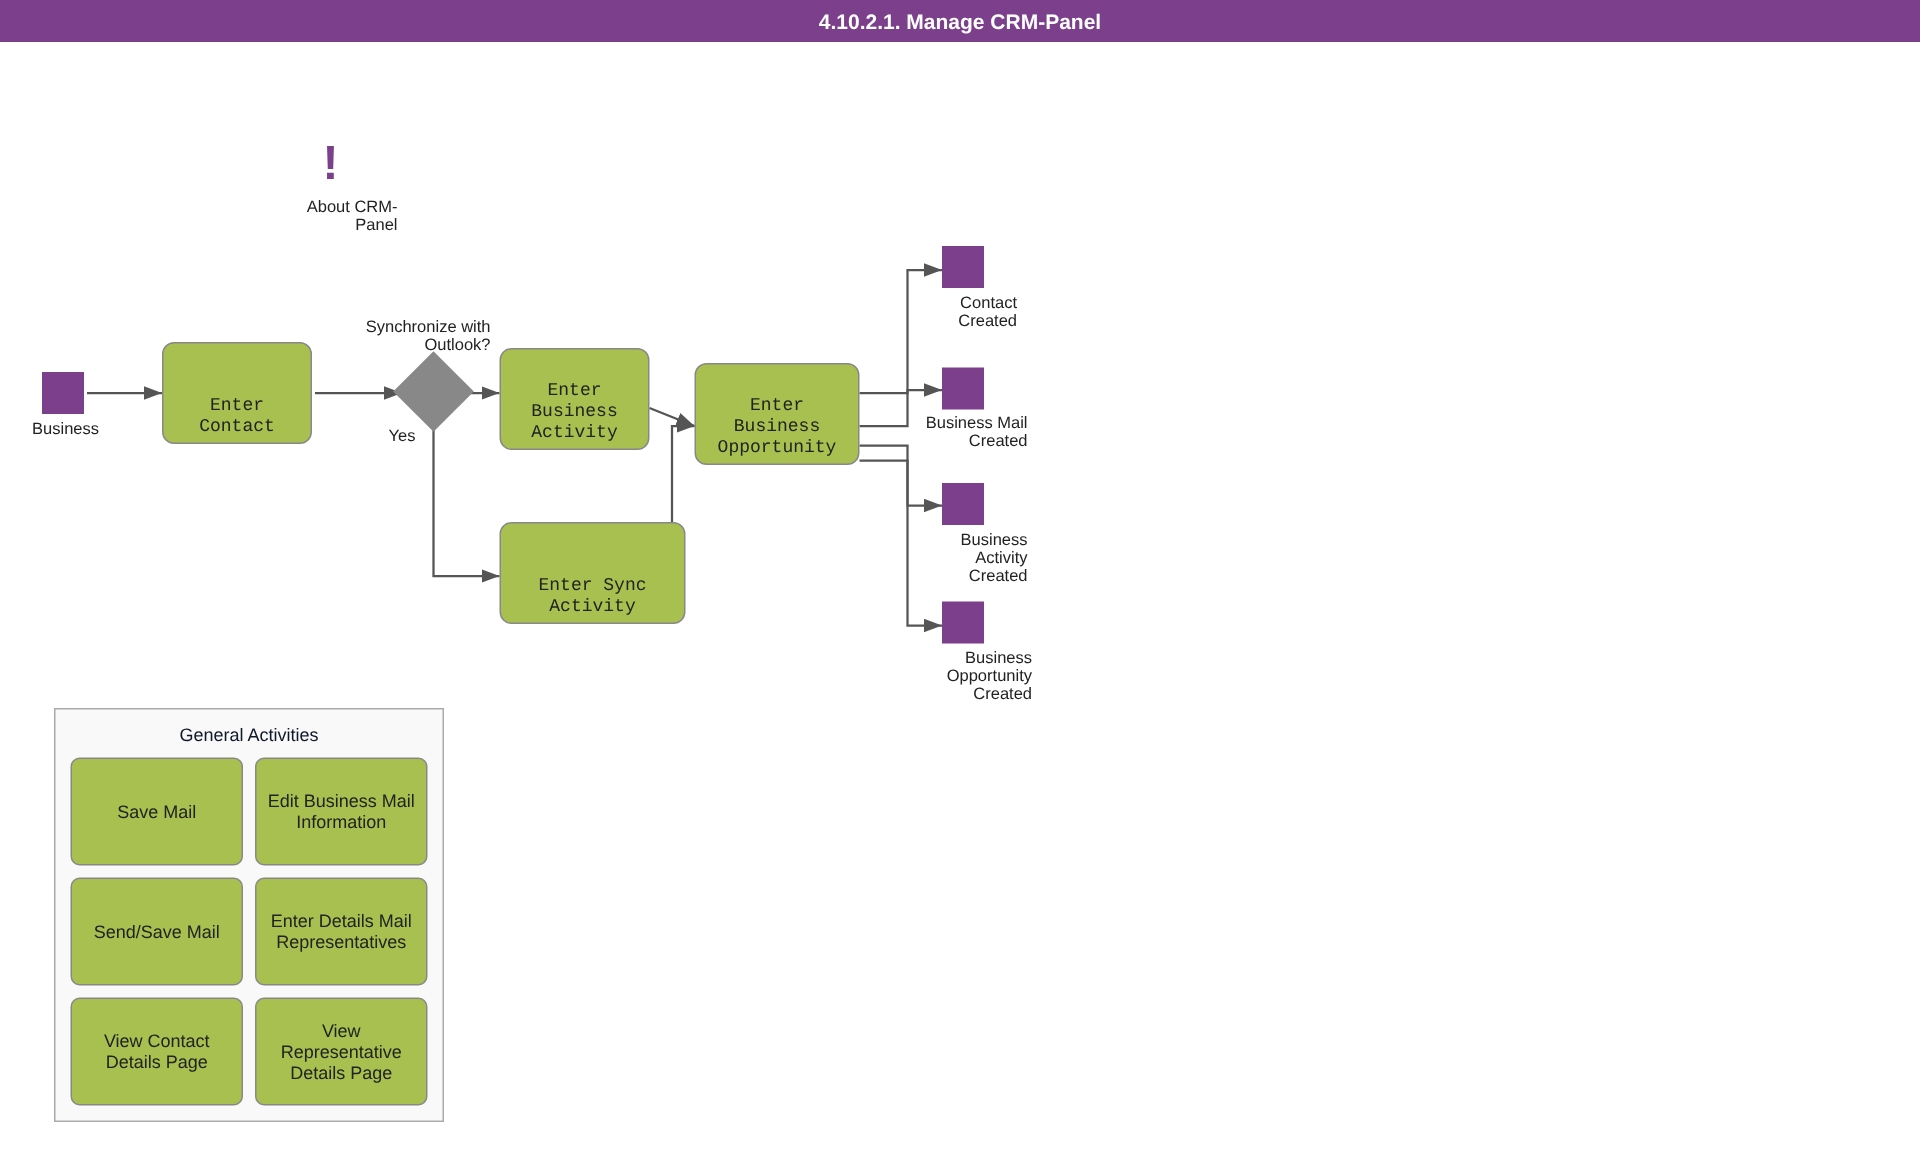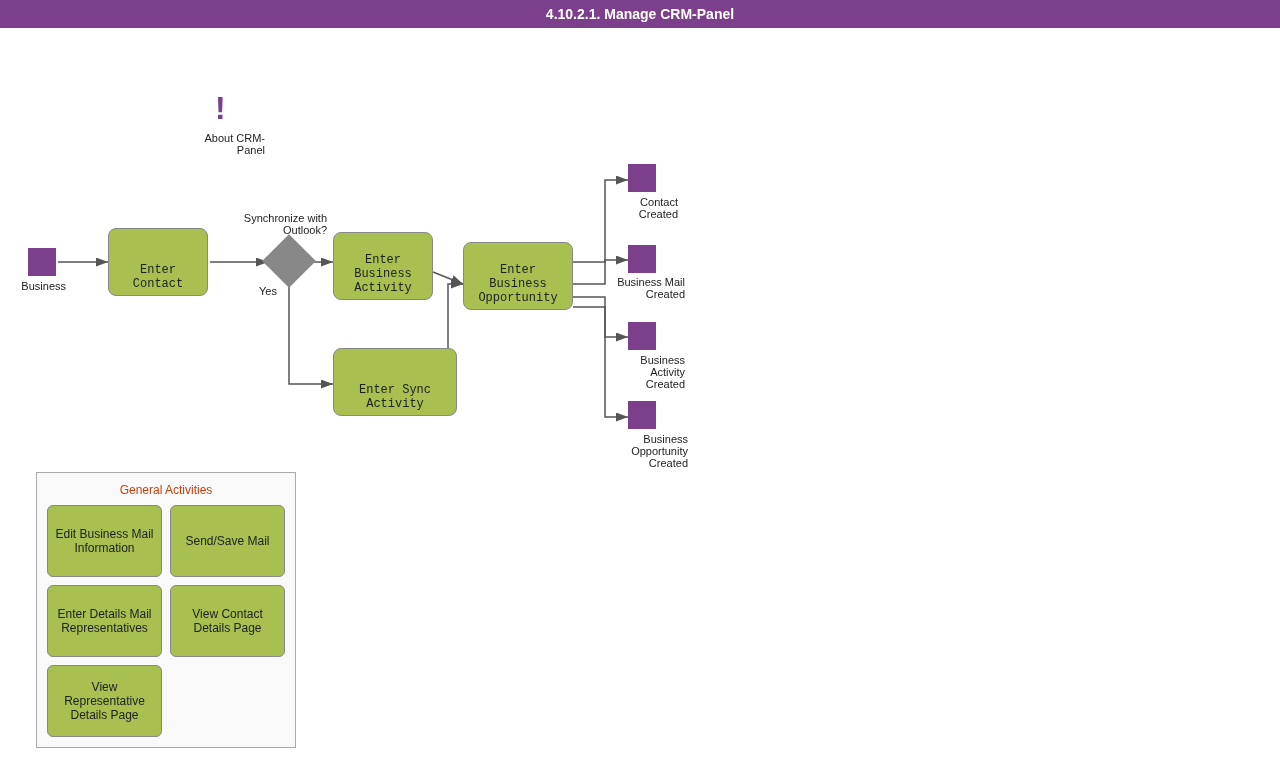--- a/index.html
+++ b/index.html
@@ -94,21 +94,21 @@
       position: absolute;
       border: 1px solid #aaa;
       background: #f9f9f9;
       padding: 10px;
       width: 260px;
     }
 
     .general-activities-title {
       text-align: center;
       font-size: 12px;
-      color: #c2410c;
+      color: #0f172a;
       margin-bottom: 8px;
     }
 
     .ga-grid {
       display: grid;
       grid-template-columns: 1fr 1fr;
       gap: 8px;
     }
 
     .ga-cell {
@@ -198,20 +198,21 @@
 
   <div class="node-purple-sq" style="left:628px; top:290px;"></div>
   <div class="node-label" style="left:615px; top:322px; width:70px;">Business Activity Created</div>
 
   <div class="node-purple-sq" style="left:628px; top:369px;"></div>
   <div class="node-label" style="left:613px; top:401px; width:75px;">Business Opportunity Created</div>
 
   <div class="general-activities-box" style="left:36px; top:440px;">
     <div class="general-activities-title">General Activities</div>
     <div class="ga-grid">
+      <div class="ga-cell">Save Mail</div>
       <div class="ga-cell">Edit Business Mail Information</div>
       <div class="ga-cell">Send/Save Mail</div>
       <div class="ga-cell">Enter Details Mail Representatives</div>
       <div class="ga-cell">View Contact Details Page</div>
       <div class="ga-cell">View Representative Details Page</div>
     </div>
   </div>
 
 </div>
 

